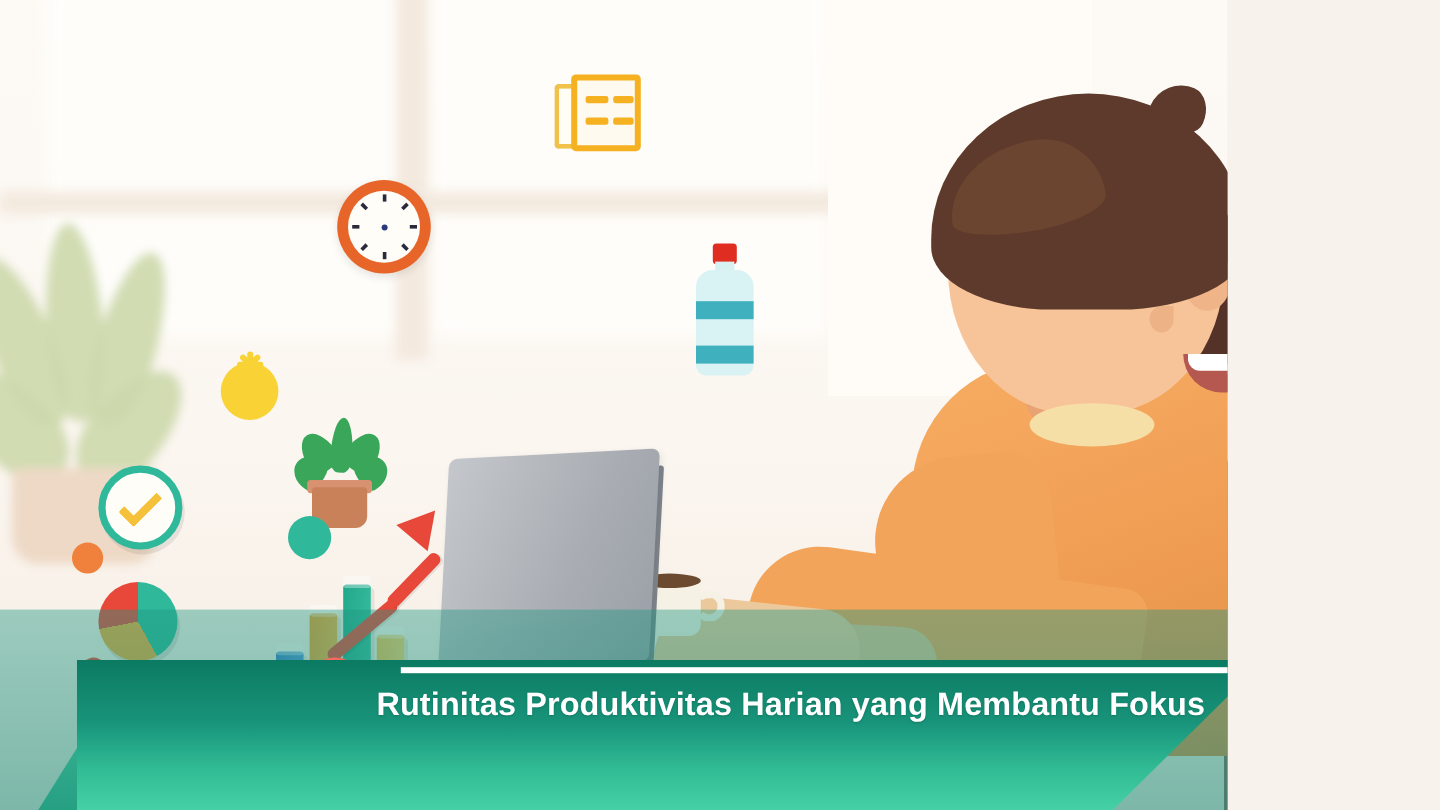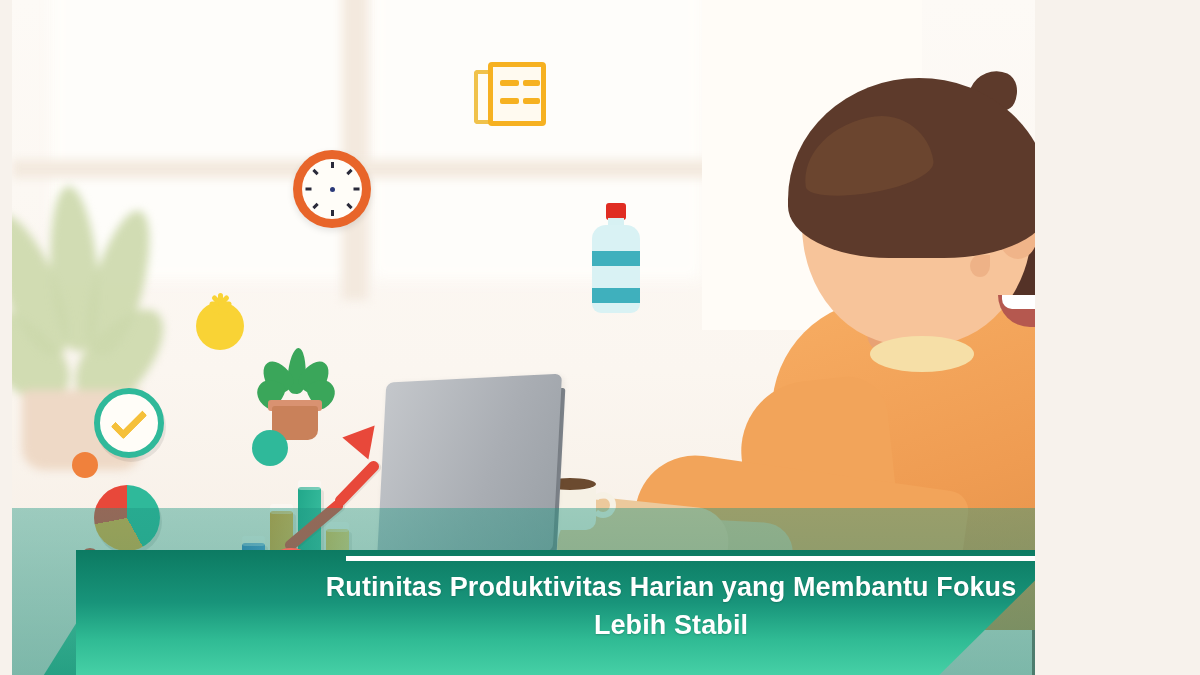--- a/index.html
+++ b/index.html
@@ -3,21 +3,21 @@
 <meta charset="utf-8">
 <title>Rutinitas Produktivitas Harian</title>
 <style>
   * { margin:0; padding:0; box-sizing:border-box; }
   html,body { width:1200px; height:675px; overflow:hidden; }
   body {
     font-family:"Liberation Sans", sans-serif;
     background:#f7f2ec;
     position:relative;
   }
-  .stage { position:absolute; inset:0; width:1023px; height:675px; overflow:hidden;margin-left:12px; }
+  .stage { position:absolute; inset:0; width:1023px; height:675px; overflow:hidden; }
 
   
   .room { position:absolute; inset:0;
     background:
       linear-gradient(180deg,#fdfaf6 0%,#fbf6f0 55%,#f5ece2 100%);
   }
   .wall-panel{ position:absolute; background:#fffdfa; }
   .win-frame{ position:absolute; background:#f3e9de; filter:blur(5px); }
   .win-pane{ position:absolute; background:#fffefb; filter:blur(7px); opacity:.95; }
 
@@ -331,17 +331,16 @@
     <div class="cyl-top" style="left:170px; top:220px; width:90px; height:26px; background:#f9dd60;"></div>
     <div class="sphere" style="left:190px; top:168px; width:58px; height:62px; background:radial-gradient(circle at 34% 28%,#ff8074,#e0392c);"></div>
     <div class="sphere" style="left:290px; top:182px; width:22px; height:22px; background:radial-gradient(circle at 34% 30%,#ffdc79,#f0a726);"></div>
 
   </div>
 
   <div class="banner">
     <div class="banner-rule"></div>
     <div class="banner-text">
       <span>Rutinitas Produktivitas Harian yang Membantu Fokus</span><br>
-      <span>Lebih Stabil</span>
     </div>
   </div>
 
 </div>
 
 </body></html>

